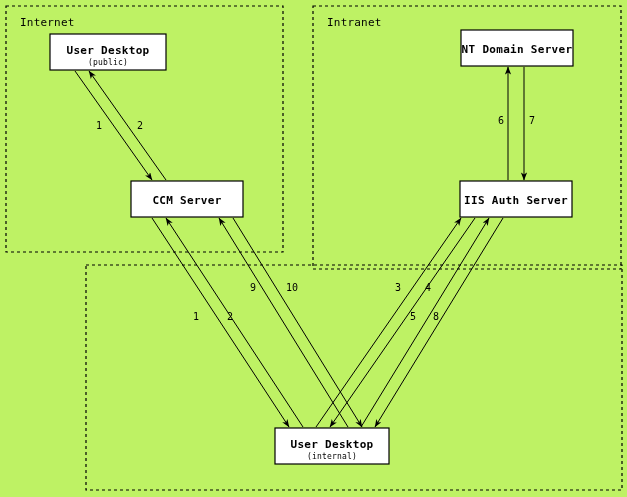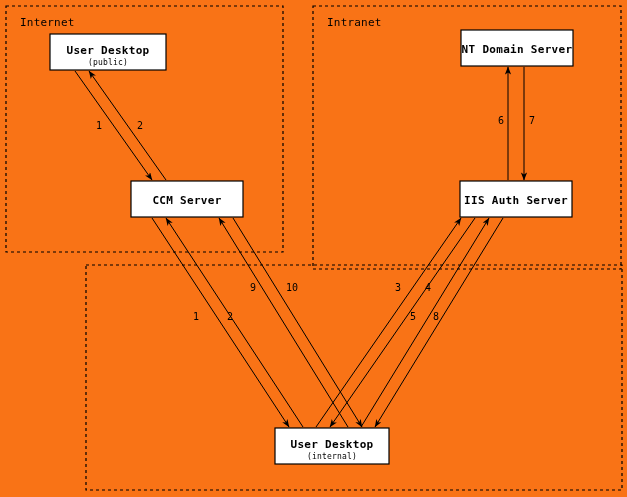--- a/index.html
+++ b/index.html
@@ -4,21 +4,21 @@
 <style>
   html, body {
     margin: 0;
     padding: 0;
     background: #ffffff;
   }
   #diagram-root {
     position: relative;
     width: 627px;
     height: 497px;
-    background: #f97316;
+    background: #bef264;
     font-family: "DejaVu Sans Mono", monospace;
     overflow: hidden;
   }
   svg.layer {
     position: absolute;
     top: 0;
     left: 0;
     width: 627px;
     height: 497px;
   }

